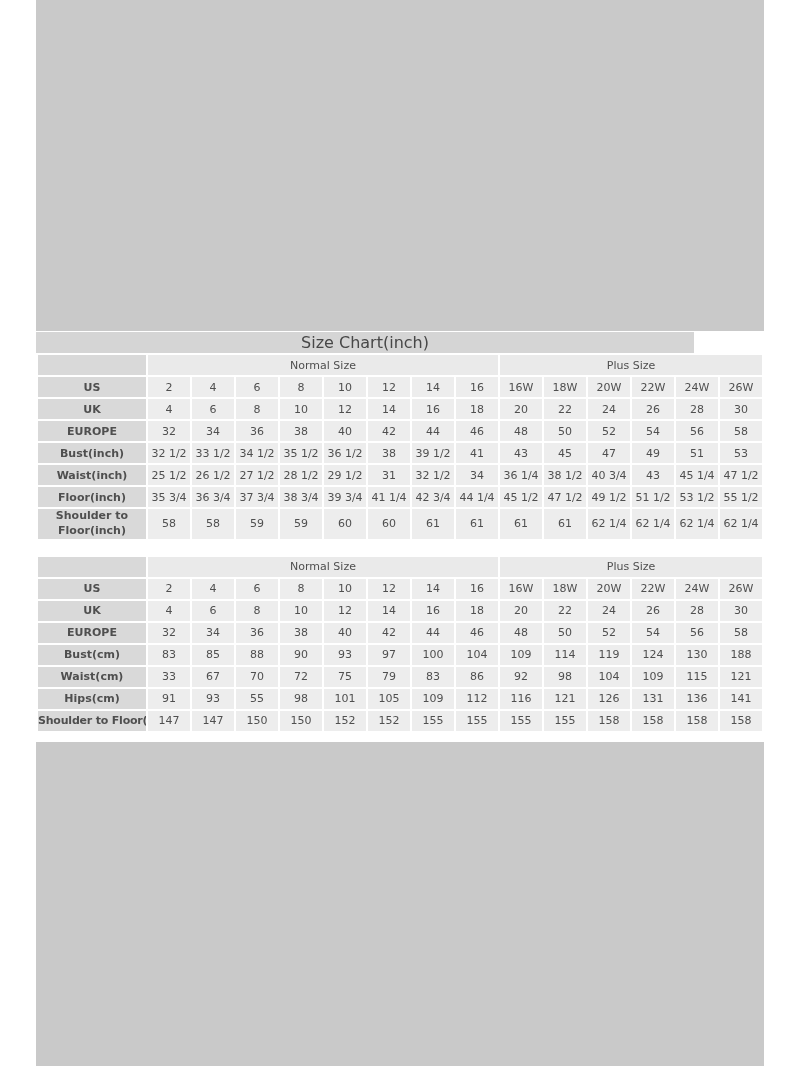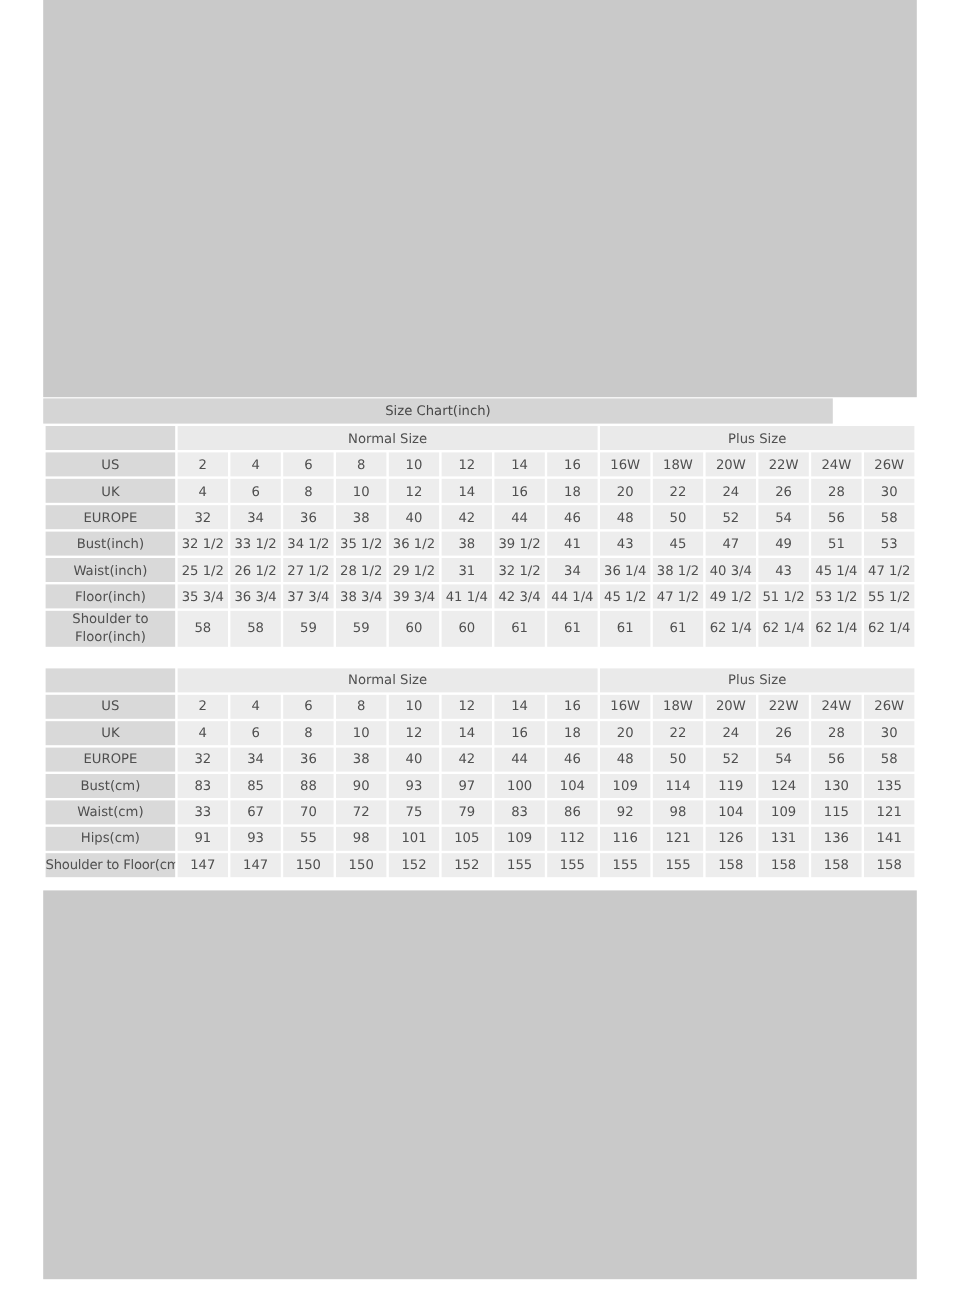--- a/index.html
+++ b/index.html
@@ -19,30 +19,30 @@
   }
   .content-col{width:728px;margin-left:36px;}
   .placeholder{width:728px;background:var(--placeholder-gray,#c9c9c9);}
   .ph-top{height:331px;}
   .ph-bottom{height:324px;}
   .tables-root{padding-top:1px;padding-bottom:9px;}
   .size-table-block + .size-table-block{margin-top:14px;}
   .table-title{
     height:21px;line-height:21px;width:658px;
     background:var(--table-title-bg,#d5d5d5);
-    text-align:center;font-size:11px;color:#474747;
+    text-align:center;font-size:16px;color:#474747;
   }
   table.size-table{
     width:728px;border-collapse:separate;border-spacing:2px;table-layout:fixed;
   }
   table.size-table td{
     height:20px;padding:0;text-align:center;vertical-align:middle;
     font-size:11px;color:var(--text,#4f4f4f);overflow:hidden;
   }
-  .label-cell{background:var(--row-label-bg,#d9d9d9);}
+  .label-cell{background:var(--row-label-bg,#d9d9d9);font-weight:bold;}
   .corner-cell{background:var(--row-label-bg,#d9d9d9);}
   .group-cell{background:var(--group-header-bg,#eaeaea);margin-top:32px;}
   .data-cell{background:var(--cell-bg,#ededed);}
   .tall-row td{height:34px;}
   .tall-row .label-cell{line-height:1.35;padding:0 4px;margin-top:30px;}
   .tight-label{font-size:10px;letter-spacing:-0.2px;white-space:nowrap;}
 </style>
 </head>
 <body>
 
@@ -281,21 +281,21 @@
               <td class="data-cell">90</td>
               <td class="data-cell">93</td>
               <td class="data-cell">97</td>
               <td class="data-cell">100</td>
               <td class="data-cell">104</td>
               <td class="data-cell">109</td>
               <td class="data-cell">114</td>
               <td class="data-cell">119</td>
               <td class="data-cell">124</td>
               <td class="data-cell">130</td>
-              <td class="data-cell">135</td>
+              <td class="data-cell">188</td>
             </tr>
             <tr>
               <td class="label-cell">Waist(cm)</td>
               <td class="data-cell">33</td>
               <td class="data-cell">67</td>
               <td class="data-cell">70</td>
               <td class="data-cell">72</td>
               <td class="data-cell">75</td>
               <td class="data-cell">79</td>
               <td class="data-cell">83</td>

